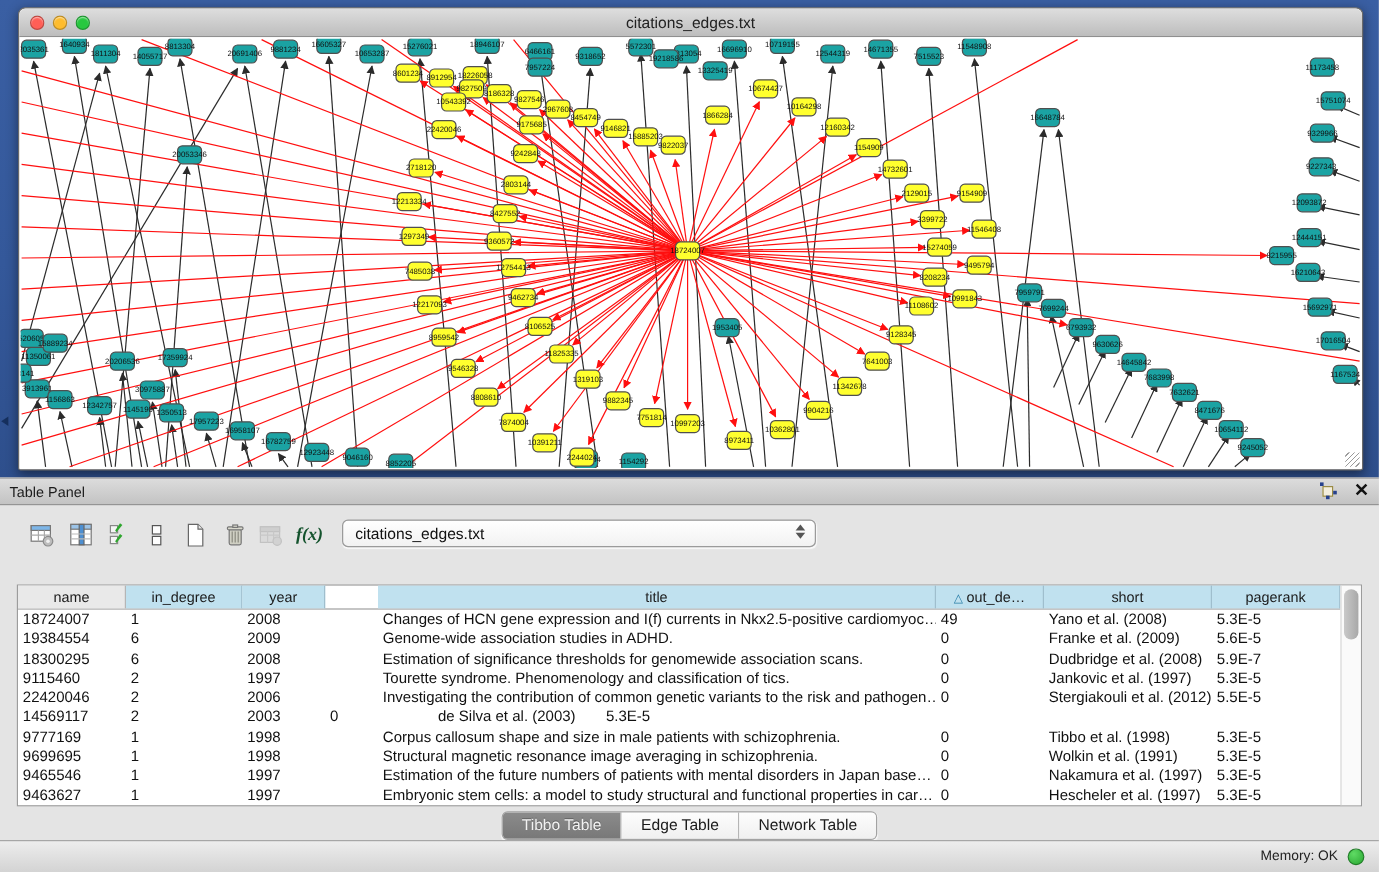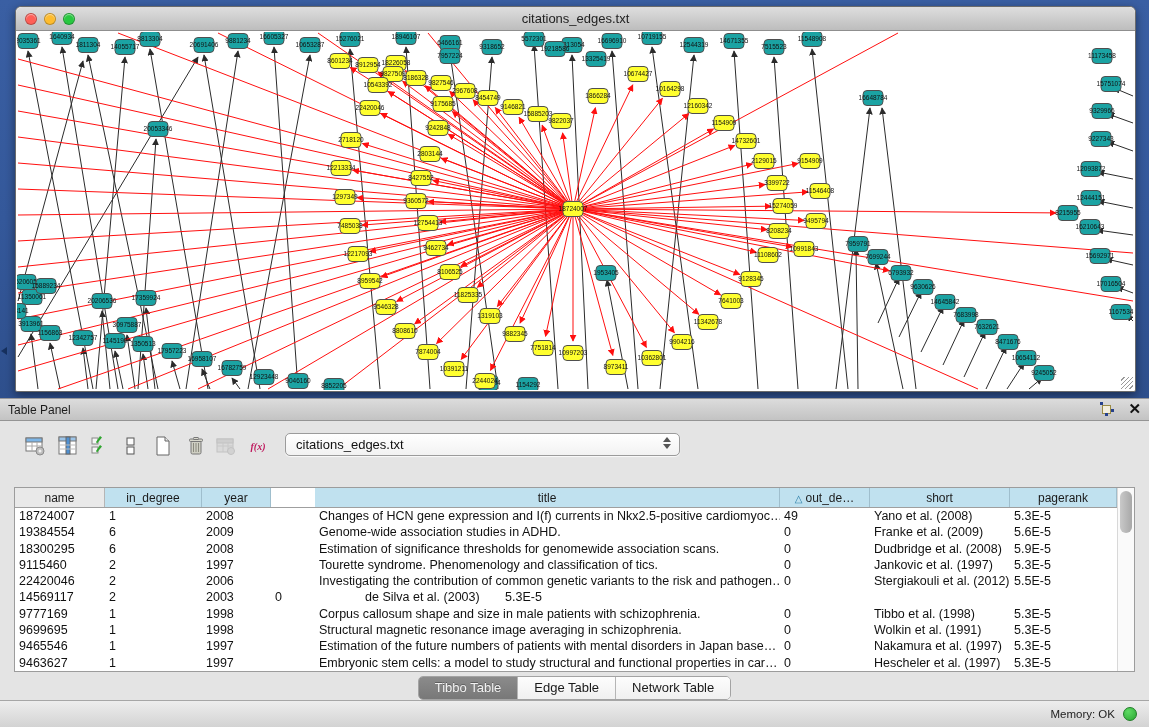--- a/index.html
+++ b/index.html
@@ -45,22 +45,22 @@
   .panel-header-icons { position:absolute; right:8px; top:3px; display:flex; gap:14px; }
   .float-icon { width:14px; height:14px; position:relative; }
   .float-icon .sq { position:absolute; left:2px; top:3px; width:9px; height:9px;
     border:1.5px solid #9a8b45; background:#f3eedd; }
   .float-icon .dot { position:absolute; width:3px; height:3px; background:#26418c; }
   .close-x { font-size:15px; font-weight:bold; color:#111; line-height:14px; cursor:default; }
 
   .toolbar { position:relative; height:40px; margin-top:8px; }
   .tool-btn { position:absolute; top:2px; width:30px; height:30px; display:flex;
     align-items:center; justify-content:center; }
-  .fx-glyph { font-family:"Liberation Serif", serif; font-style:italic; font-size:10px;
-    font-weight:bold; color:#be185d; }
+  .fx-glyph { font-family:"Liberation Serif", serif; font-style:italic; font-size:15px;
+    font-weight:bold; color:#14532d; }
   .combo { position:absolute; left:285px; top:4px; width:395px; height:23px;
     background:linear-gradient(180deg,#ffffff,#f2f2f2); border:1px solid #9b9b9b;
     border-radius:5px; box-shadow:0 1px 1px rgba(255,255,255,.8); font-size:13px;
     color:#111; padding:3px 26px 0 10px; }
   .combo .arrows { position:absolute; right:8px; top:3px; display:flex;
     flex-direction:column; gap:2px; }
   .combo .arrows i { width:0; height:0; border-left:4px solid transparent;
     border-right:4px solid transparent; }
   .combo .arrows .up { border-bottom:5px solid #555; }
   .combo .arrows .down { border-top:5px solid #555; }
@@ -893,21 +893,21 @@
               <div class="cell c5">Franke et al. (2009)</div>
               <div class="cell c6">5.6E-5</div>
             </div>
             <div class="grid-row">
               <div class="cell c0">18300295</div>
               <div class="cell c1">6</div>
               <div class="cell c2">2008</div>
               <div class="cell c3">Estimation of significance thresholds for genomewide association scans.</div>
               <div class="cell c4">0</div>
               <div class="cell c5">Dudbridge et al. (2008)</div>
-              <div class="cell c6">5.9E-5</div>
+              <div class="cell c6">5.9E-7</div>
             </div>
             <div class="grid-row">
               <div class="cell c0">9115460</div>
               <div class="cell c1">2</div>
               <div class="cell c2">1997</div>
               <div class="cell c3">Tourette syndrome. Phenomenology and classification of tics.</div>
               <div class="cell c4">0</div>
               <div class="cell c5">Jankovic et al. (1997)</div>
               <div class="cell c6">5.3E-5</div>
             </div>

